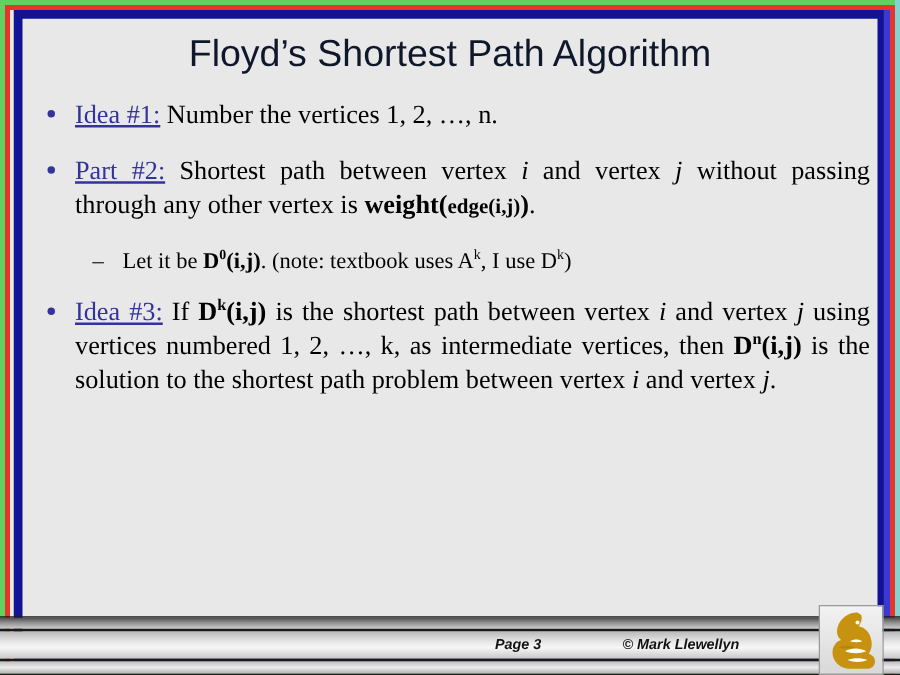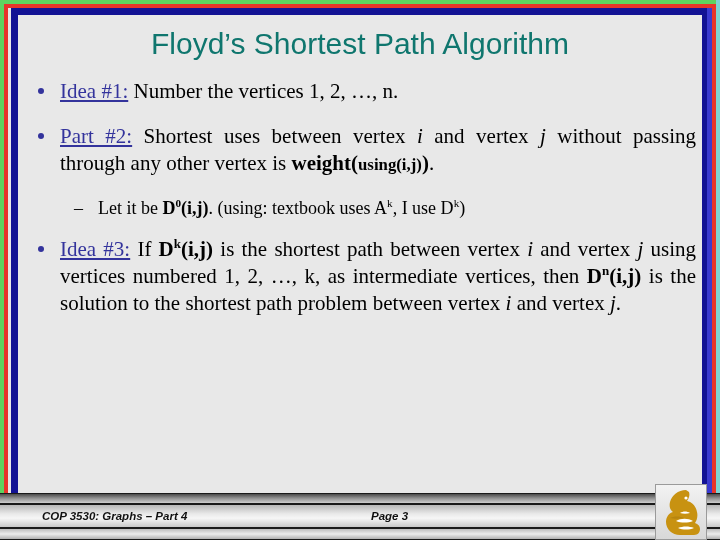--- a/index.html
+++ b/index.html
@@ -85,21 +85,21 @@
 
   .slide-title {
     position: absolute;
     left: 0;
     top: 10px;
     width: 680px;
     text-align: center;
     font-family: "Liberation Sans", sans-serif;
     font-size: 30px;
     line-height: 36px;
-    color: #0f766e;
+    color: #0f172a;
     letter-spacing: 0px;
     white-space: nowrap;
   }
 
   .body-block {
     position: absolute;
     left: 4px;
     top: 62px;
     width: 672px;
   }
@@ -195,21 +195,21 @@
     height: 22px;
     line-height: 22px;
     font-family: "Liberation Sans", sans-serif;
     font-style: italic;
     font-weight: bold;
     font-size: 11.5px;
     color: #111111;
     white-space: nowrap;
   }
   .ftext-left   { left: 42px; }
-  .ftext-center { left: 371px; }
+  .ftext-center { left: 396px; }
   .ftext-right  { left: 498px; }
 
   
   .logo-box {
     position: absolute;
     left: 655px;
     top: 484px;
     width: 52px;
     height: 56px;
     background: linear-gradient(to bottom, #f2f2f2 0%, #d8d8d8 100%);
@@ -239,41 +239,41 @@
 
     <div class="body-block">
 
       <div class="b1">
         <span class="dot"></span>
         <span class="lead">Idea #1:</span><span> Number the vertices 1, 2, …, n.</span>
       </div>
 
       <div class="b1">
         <span class="dot"></span>
-        <span class="lead">Part #2:</span><span> Shortest uses between vertex </span><span class="it">i</span><span> and vertex </span><span class="it">j</span><span> without passing through any other vertex is </span><span class="nobreak"><span class="bd">weight(</span><span class="bd sml">using(i,j)</span><span class="bd">)</span><span>.</span></span>
+        <span class="lead">Part #2:</span><span> Shortest path between vertex </span><span class="it">i</span><span> and vertex </span><span class="it">j</span><span> without passing through any other vertex is </span><span class="nobreak"><span class="bd">weight(</span><span class="bd sml">edge(i,j)</span><span class="bd">)</span><span>.</span></span>
       </div>
 
       <div class="b2">
-        <span class="dash">–</span><span>Let it be </span><span class="bd nobreak"><span>D</span><sup>0</sup><span>(i,j)</span></span><span>. (using: textbook uses A</span><sup>k</sup><span>, I use D</span><sup>k</sup><span>)</span>
+        <span class="dash">–</span><span>Let it be </span><span class="bd nobreak"><span>D</span><sup>0</sup><span>(i,j)</span></span><span>. (note: textbook uses A</span><sup>k</sup><span>, I use D</span><sup>k</sup><span>)</span>
       </div>
 
       <div class="b1">
         <span class="dot"></span>
         <span class="lead">Idea #3:</span><span> If </span><span class="bd nobreak"><span>D</span><sup>k</sup><span>(i,j)</span></span><span> is the shortest path between vertex </span><span class="it">i</span><span> and vertex </span><span class="it">j</span><span> using vertices numbered 1, 2, …, k, as intermediate vertices, then </span><span class="bd nobreak"><span>D</span><sup>n</sup><span>(i,j)</span></span><span> is the solution to the shortest path problem between vertex </span><span class="it">i</span><span> and vertex </span><span class="it">j</span><span>.</span>
       </div>
 
     </div>
   </div>
 
   <div class="footer">
     <div class="fband fband-top"></div>
     <div class="fband fband-mid"></div>
     <div class="fband fband-bot"></div>
-    <div class="ftext ftext-left">COP 3530: Graphs – Part 4</div>
     <div class="ftext ftext-center">Page 3</div>
+    <div class="ftext ftext-right">© Mark Llewellyn</div>
   </div>
 
   <div class="logo-box">
     <svg width="52" height="56" viewBox="0 0 52 56">
       <g fill="#c89211">
         <path d="M30 5 C22 5 16 10 14 17 C13 21 14 25 17 27 C13 28 10 32 10 37 C10 44 16 50 24 50 L38 50 C42 50 44 47 44 44 C44 41 42 39 39 38 C41 35 42 31 41 27 C40 21 36 17 31 16 C33 13 34 10 33 7 Z"></path>
       </g>
       <g fill="#ffffff">
         <circle cx="30" cy="13" r="1.6"></circle>
         <path d="M24 28 C27 26 31 26 34 28 C31 29 27 29 24 28 Z"></path>

